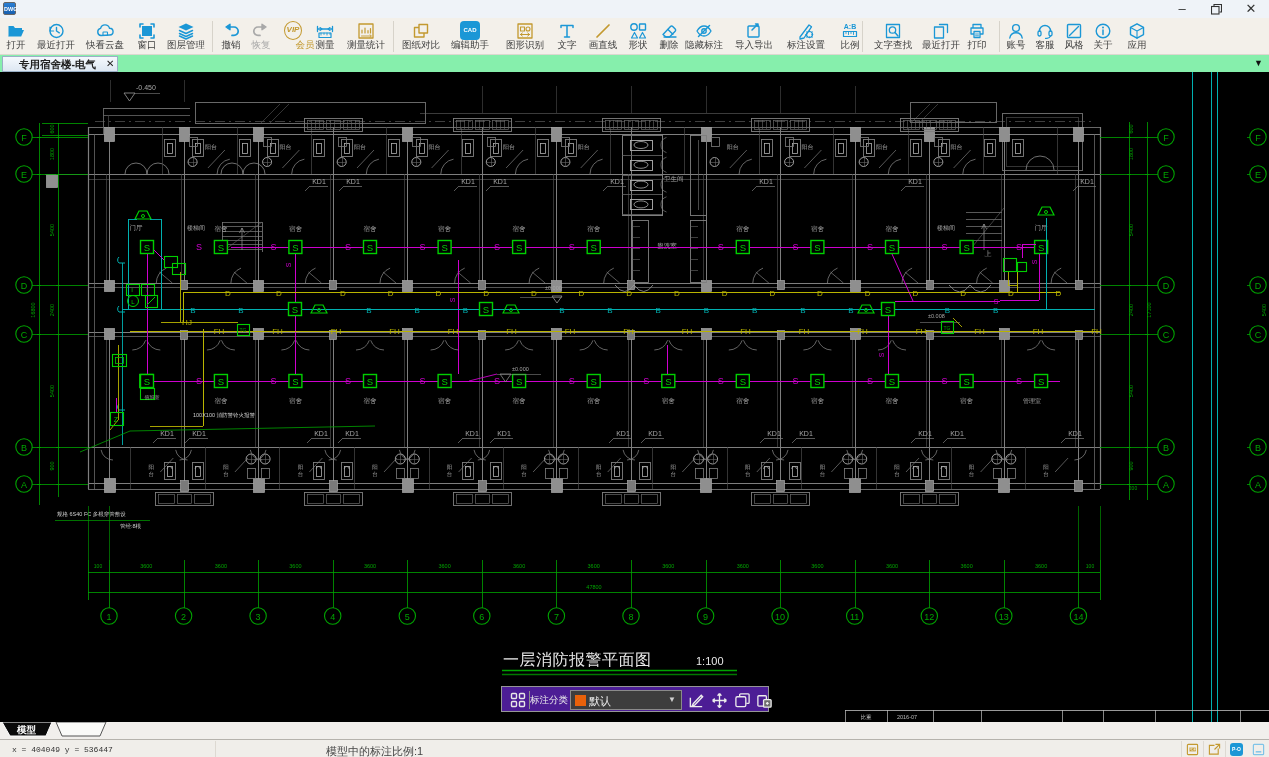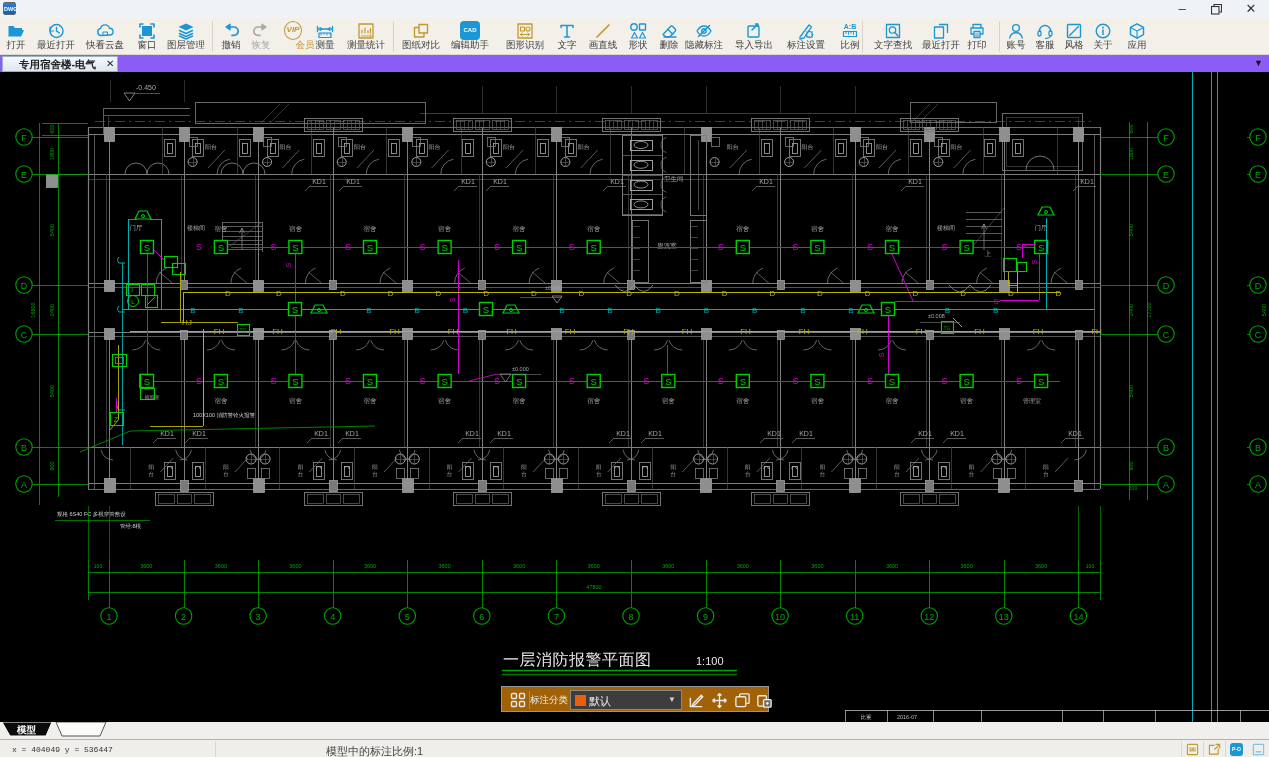--- a/index.html
+++ b/index.html
@@ -4,24 +4,24 @@
 html,body{width:1269px;height:757px;font-family:"Liberation Sans",sans-serif;overflow:hidden;background:#000;}
 .titlebar{position:absolute;left:0;top:0;width:1269px;height:18px;background:#eff3f8;z-index:5;}
 .appic{position:absolute;left:3px;top:2px;width:13px;height:13px;background:linear-gradient(#2b7fd4,#1860b0);border:1px solid #666;border-radius:2px;color:#fff;font-size:5.5px;font-weight:bold;text-align:center;line-height:13px;}
 .ttl{position:absolute;left:22px;top:3px;font-size:9.8px;color:#111;letter-spacing:-0.45px;}
 .winbtn{position:absolute;top:1px;width:30px;height:16px;color:#333;font-size:13px;text-align:center;line-height:15px;}
 .toolbar{position:absolute;left:0;top:18px;width:1269px;height:37px;background:#f3f0ea;border-bottom:1px solid #dcd8d0;z-index:5;}
 .tbi{position:absolute;top:0;height:37px;}
 .tbi .lab{position:absolute;bottom:3px;width:100%;font-size:9.5px;color:#3c3c3c;white-space:nowrap;text-align:center;}
 .tbi>svg{position:absolute;top:4px;left:50%;transform:translateX(-50%);}
 .sep{position:absolute;top:3px;width:1px;height:31px;background:#d7d3ca;}
-.tabbar{position:absolute;left:0;top:55px;width:1269px;height:17px;background:#8b5cf6;z-index:5;}
+.tabbar{position:absolute;left:0;top:55px;width:1269px;height:17px;background:#86efac;z-index:5;}
 .tab{position:absolute;left:2px;top:1px;width:116px;height:16px;background:linear-gradient(#f5f9fd,#dde7f2);border:1px solid #9ab0c6;font-size:10.5px;font-weight:bold;color:#222;line-height:14px;}
 .canvas{position:absolute;left:0;top:72px;width:1269px;height:650px;background:#000;overflow:hidden;}
-.flbar{position:absolute;left:501px;top:614px;width:268px;height:26px;background:#a16207;border:1px solid #969696;}
+.flbar{position:absolute;left:501px;top:614px;width:268px;height:26px;background:#4c1d95;border:1px solid #969696;}
 .dd{position:absolute;left:68px;top:3px;width:112px;height:20px;background:#3d3d3d;border:1px solid #8a8a8a;color:#ececec;font-size:11px;line-height:17px;}
 .bottabs{position:absolute;left:0;top:722px;width:1269px;height:17px;background:#f1efec;z-index:5;}
 .statusbar{position:absolute;left:0;top:739px;width:1269px;height:18px;background:#f0eeea;border-top:1px solid #b5b2ac;z-index:5;}
 .xy{position:absolute;left:12px;top:5px;font-size:8px;color:#333;font-family:"Liberation Mono",monospace;}
 text{font-family:"Liberation Sans",sans-serif;}
 </style></head><body>
 <div class="titlebar">
  <div class="appic">DWG</div>
  <div class="winbtn" style="left:1167px;">–</div>
  <div class="winbtn" style="left:1201px;"><svg width="11" height="11" viewBox="0 0 11 11" style="margin-top:3px;" fill="none" stroke="#333" stroke-width="1.1">

